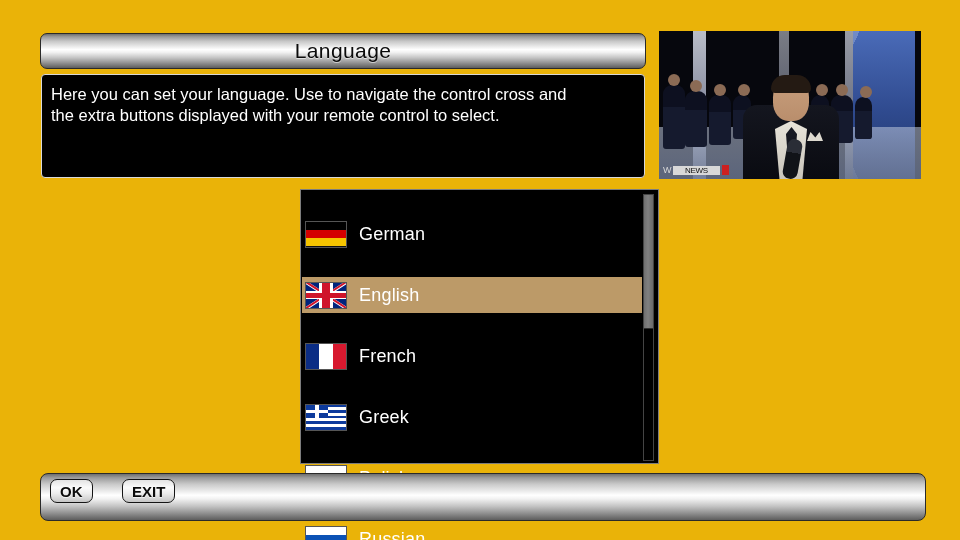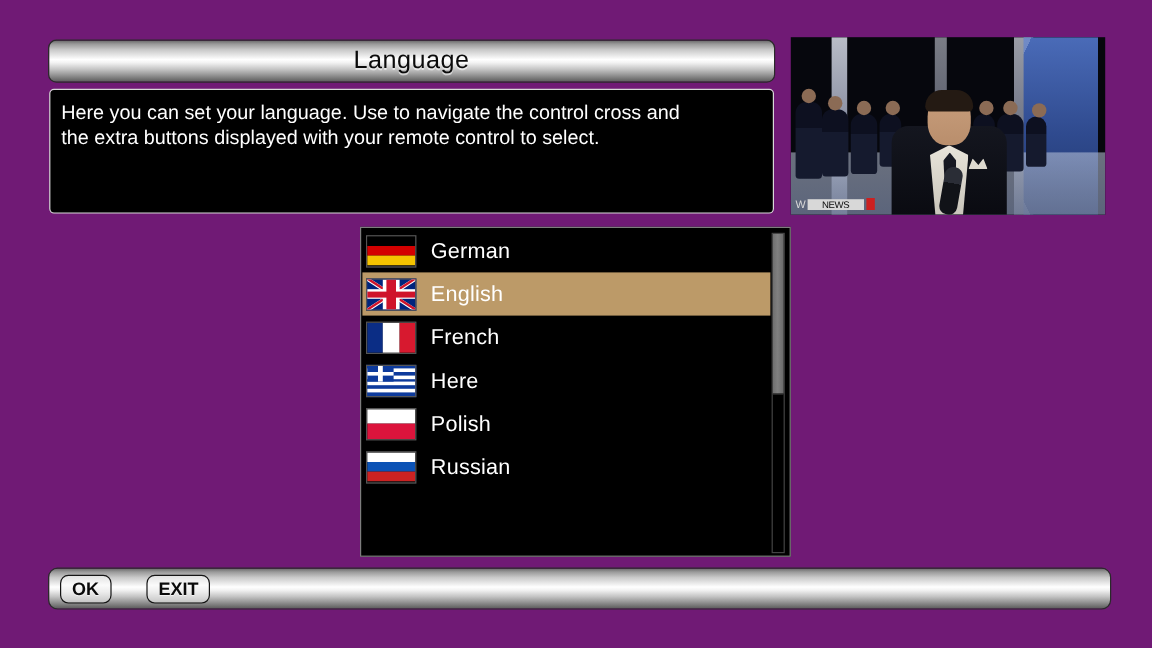--- a/index.html
+++ b/index.html
@@ -12,21 +12,21 @@
     height: 540px;
     overflow: hidden;
     font-family: "Liberation Sans", sans-serif;
     -webkit-font-smoothing: none;
   }
 
   #screen {
     position: relative;
     width: 960px;
     height: 540px;
-    background: #701a75;
+    background: #eab308;
   }
 
   
   .metal {
     background: linear-gradient(to bottom,
         #6e6e6e 0%,
         #9a9a9a 8%,
         #c9c9c9 22%,
         #ffffff 46%,
         #f2f2f2 54%,
@@ -215,20 +215,21 @@
     left: 1px; top: 1px;
     width: 340px;
   }
   .lang-row {
     position: relative;
     display: flex;
     align-items: center;
     height: 36px;
     padding-left: 3px;
     box-sizing: border-box;
+    margin-top: 25px;
   }
   .lang-row.selected {
     background: #bc9a68;
   }
   .lang-label {
     margin-left: 12px;
     font-size: 18px;
     color: #ffffff;
     letter-spacing: .2px;
   }
@@ -321,21 +322,21 @@
     background: linear-gradient(to right, #6f6f6f, #808080 45%, #6a6a6a);
     border-bottom: 1px solid #2d2d2d;
   }
 
   
   #bottom-bar {
     position: absolute;
     left: 40px;
     top: 473px;
     width: 886px;
-    height: 35px;
+    height: 48px;
     border-radius: 8px;
   }
   .btn {
     position: absolute;
     top: 5px;
     height: 24px;
     min-width: 40px;
     padding: 0 9px;
     display: flex;
     align-items: center;
@@ -431,21 +432,21 @@
         <div class="lang-row">
           <div class="flag flag-gr">
             <div class="s s1"></div>
             <div class="s s2"></div>
             <div class="s s3"></div>
             <div class="s s4"></div>
             <div class="canton"></div>
             <div class="cx-h"></div>
             <div class="cx-v"></div>
           </div>
-          <span class="lang-label">Here</span>
+          <span class="lang-label">Greek</span>
         </div>
         <div class="lang-row">
           <div class="flag flag-pl">
             <div class="band b1"></div>
             <div class="band b2"></div>
           </div>
           <span class="lang-label">Polish</span>
         </div>
         <div class="lang-row">
           <div class="flag flag-ru">

